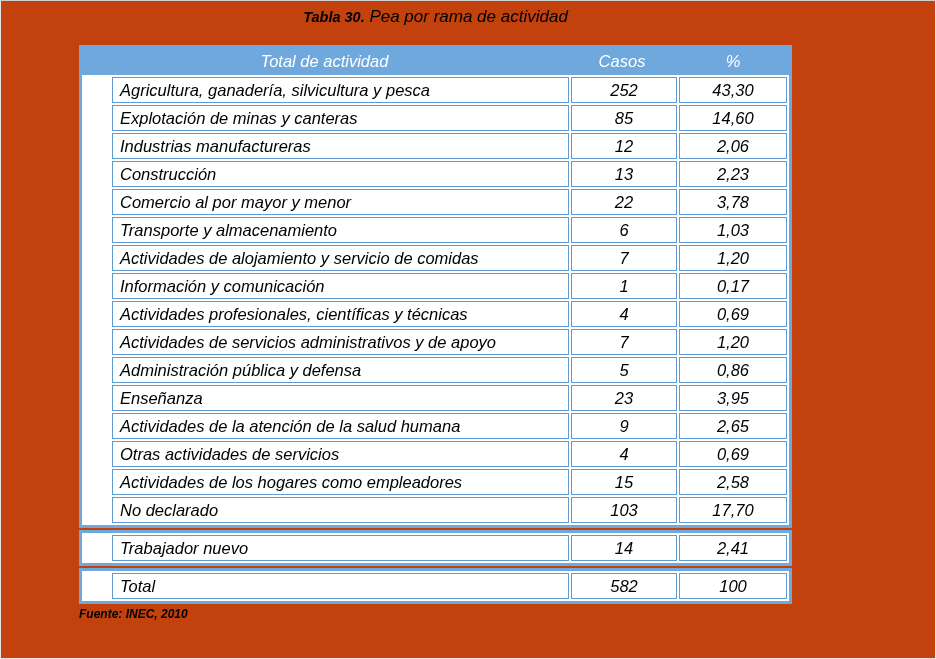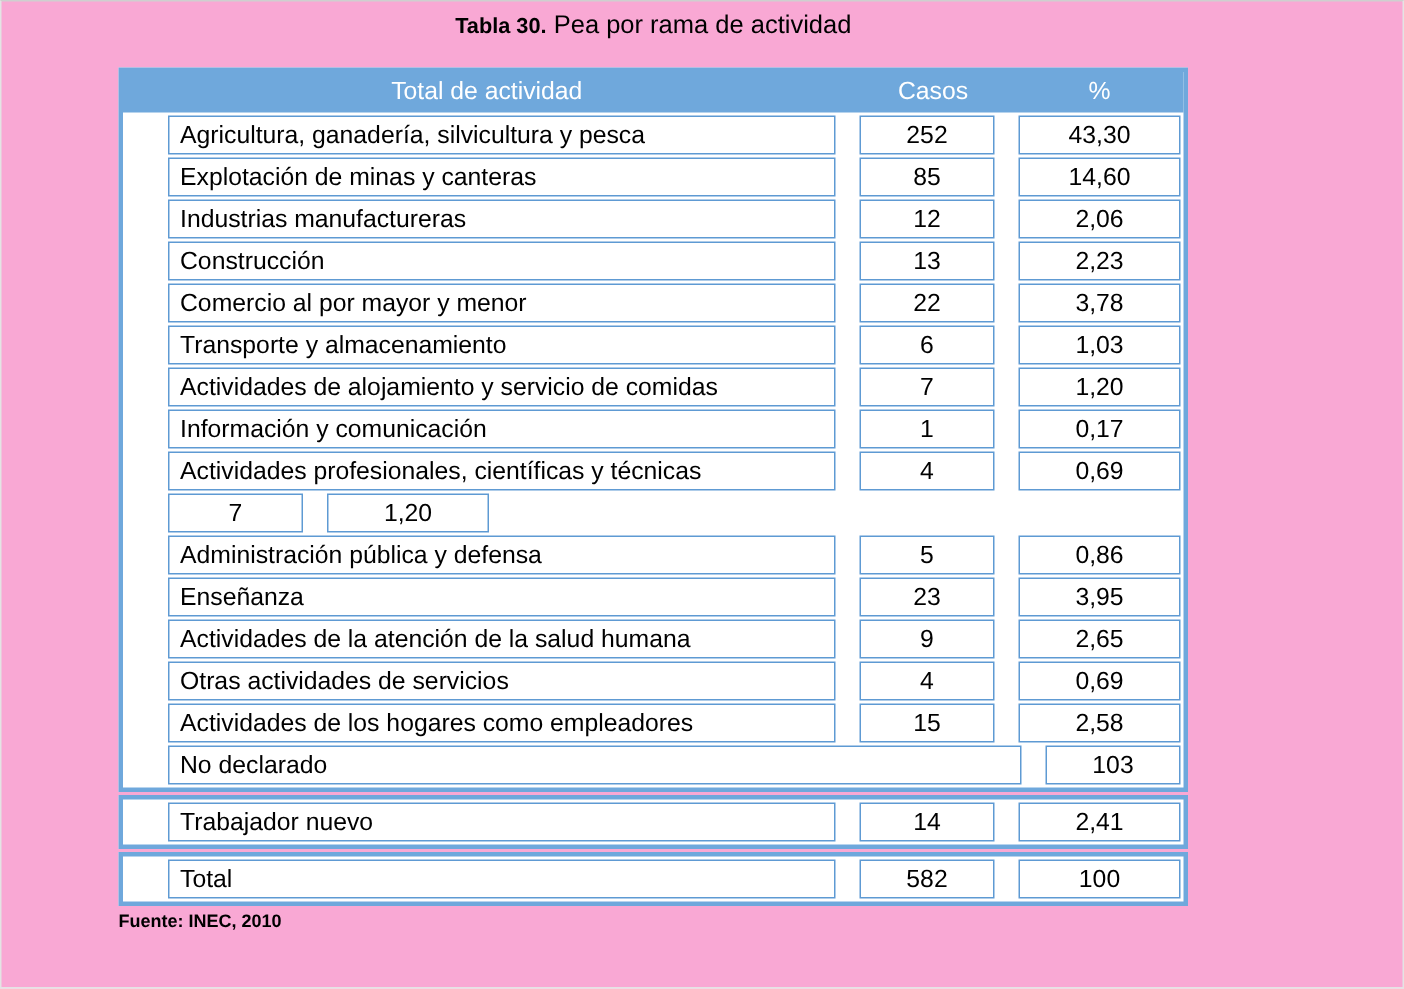--- a/index.html
+++ b/index.html
@@ -14,21 +14,22 @@
     background: #ffffff;
     font-family: "Liberation Sans", sans-serif;
     color: var(--text);
     overflow: hidden;
   }
   .page {
     position: relative;
     width: 936px; height: 659px;
     border: 1px solid #e4e4e4;
     border-top-color: #cfcfcf;
-    background: #f9a8d4;
+    background: #c2410c;
+    font-style: italic;
   }
   .title {
     position: absolute;
     top: 6px; left: 78px; width: 713px;
     text-align: center;
     white-space: nowrap;
   }
   .title-prefix { font-weight: bold; font-size: 14.5px; }
   .title-rest   { font-size: 17px; }
   .table-area { position: absolute; top: 44px; left: 78px; width: 713px; }
@@ -49,32 +50,32 @@
   .hc { text-align: center; }
   .hc.c1 { flex: 1; }
   .hc.c2 { width: 110px; text-align: center; }
   .hc.c3 { width: 112px; }
   .tbody {
     padding: 2px;
     display: flex;
     flex-direction: column;
     gap: 2px;
   }
-  .row { display: flex; gap: 16px; padding-left: 28px; }
+  .row { display: flex; gap: 2px; padding-left: 28px; }
   .cell {
     border: 1px solid var(--border-blue);
     height: 26px;
     line-height: 24px;
     font-size: 16.5px;
     background: #ffffff;
     overflow: hidden;
     white-space: nowrap;
   }
   .cell.c1 { flex: 1; padding-left: 7px; }
-  .cell.c2 { width: 90px; text-align: center; }
+  .cell.c2 { width: 106px; text-align: center; }
   .cell.c3 { width: 108px; text-align: center; }
   .footnotes {
     margin-top: 3px;
     text-align: left;
     font-weight: bold;
     font-size: 12px;
     line-height: 15px;
   }
 </style>
 </head>
@@ -134,20 +135,21 @@
           <div class="cell c1">Información y comunicación</div>
           <div class="cell c2">1</div>
           <div class="cell c3">0,17</div>
         </div>
         <div class="row">
           <div class="cell c1">Actividades profesionales, científicas y técnicas</div>
           <div class="cell c2">4</div>
           <div class="cell c3">0,69</div>
         </div>
         <div class="row">
+          <div class="cell c1">Actividades de servicios administrativos y de apoyo</div>
           <div class="cell c2">7</div>
           <div class="cell c3">1,20</div>
         </div>
         <div class="row">
           <div class="cell c1">Administración pública y defensa</div>
           <div class="cell c2">5</div>
           <div class="cell c3">0,86</div>
         </div>
         <div class="row">
           <div class="cell c1">Enseñanza</div>
@@ -165,20 +167,21 @@
           <div class="cell c3">0,69</div>
         </div>
         <div class="row">
           <div class="cell c1">Actividades de los hogares como empleadores</div>
           <div class="cell c2">15</div>
           <div class="cell c3">2,58</div>
         </div>
         <div class="row">
           <div class="cell c1">No declarado</div>
           <div class="cell c2">103</div>
+          <div class="cell c3">17,70</div>
         </div>
       </div>
     </div>
 
     <div class="tbl sub">
       <div class="tbody">
         <div class="row">
           <div class="cell c1">Trabajador nuevo</div>
           <div class="cell c2">14</div>
           <div class="cell c3">2,41</div>

